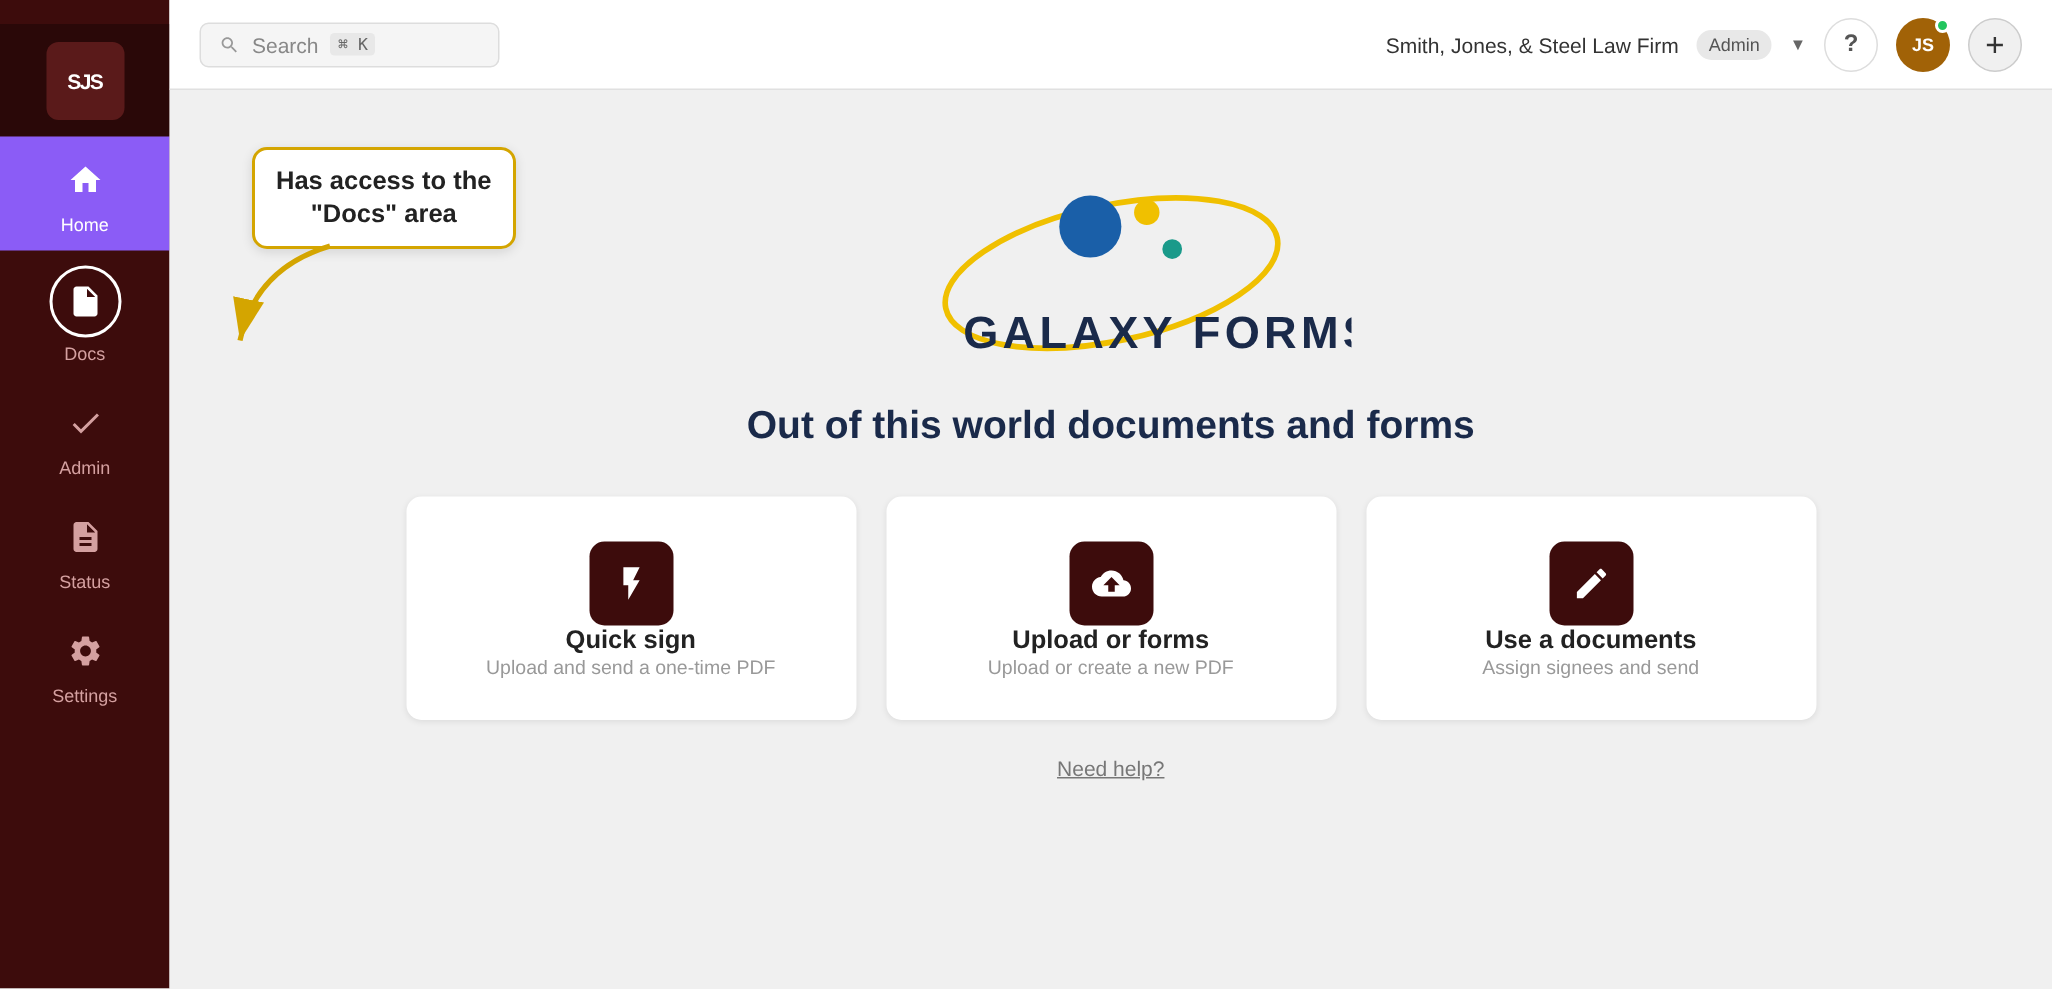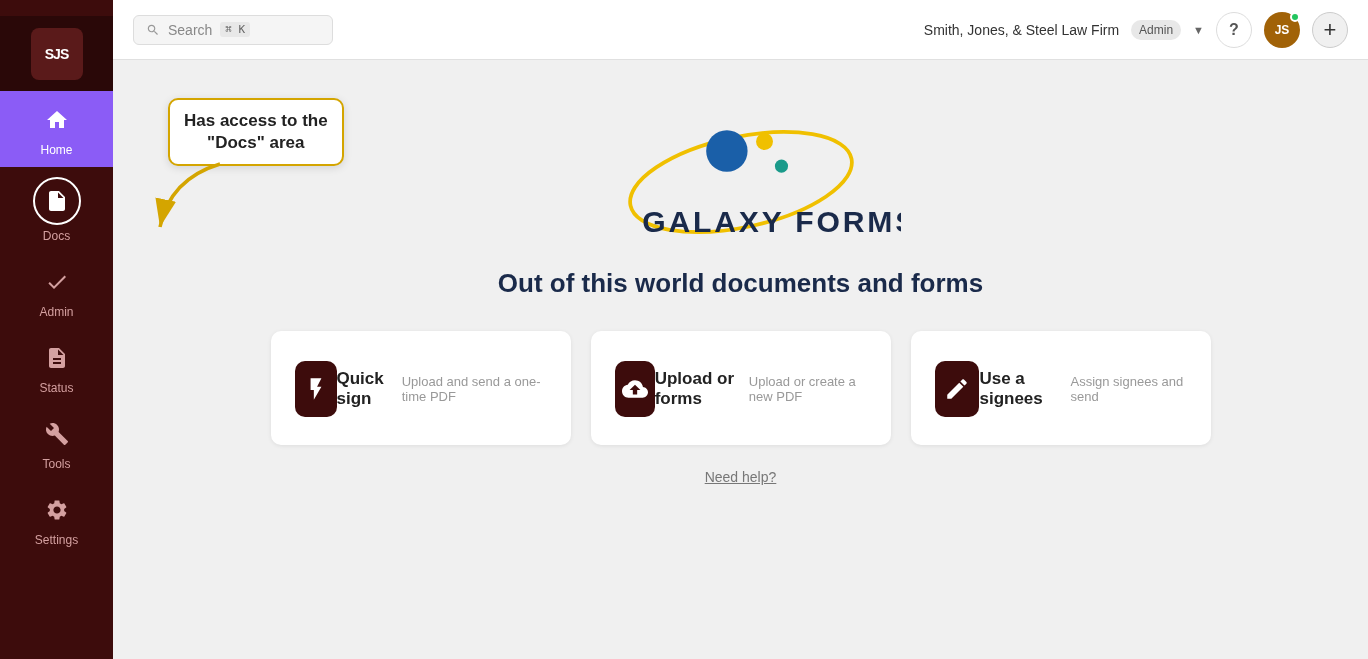--- a/index.html
+++ b/index.html
@@ -240,21 +240,21 @@
       width: 100%;
       max-width: 980px;
     }
     .action-card {
       background: white;
       border-radius: 10px;
       flex: 1;
       max-width: 300px;
       padding: 30px 24px 28px;
       display: flex;
-      flex-direction: row;
+      flex-direction: column;
       align-items: center;
       box-shadow: 0 1px 4px rgba(0,0,0,0.08);
       cursor: pointer;
       transition: box-shadow 0.15s;
     }
     .card-icon-box {
       width: 56px;
       height: 56px;
       background: #3d0c0c;
       border-radius: 10px;
@@ -328,28 +328,20 @@
 
   <div class="sidebar-item">
     <div class="icon-wrap">
       <svg viewBox="0 0 24 24" fill="#d4a0a0">
           <path d="M14 2H6c-1.1 0-2 .9-2 2v16c0 1.1.9 2 2 2h12c1.1 0 2-.9 2-2V8l-6-6zm2 16H8v-2h8v2zm0-4H8v-2h8v2zm-3-5V3.5L18.5 9H13z"></path>
         </svg>
     </div>
     <span>Status</span>
   </div>
 
-  <div class="sidebar-item">
-    <div class="icon-wrap">
-      <svg viewBox="0 0 24 24" fill="#d4a0a0">
-          <path d="M22.7 19l-9.1-9.1c.9-2.3.4-5-1.5-6.9-2-2-5-2.4-7.4-1.3L9 6 6 9 1.6 4.7C.4 7.1.9 10.1 2.9 12.1c1.9 1.9 4.6 2.4 6.9 1.5l9.1 9.1c.4.4 1 .4 1.4 0l2.3-2.3c.5-.4.5-1.1.1-1.4z"></path>
-        </svg>
-    </div>
-    <span>Tools</span>
-  </div>
 
   <div class="sidebar-item">
     <div class="icon-wrap">
       <svg viewBox="0 0 24 24" fill="#d4a0a0">
           <path d="M19.14,12.94c0.04-0.3,0.06-0.61,0.06-0.94c0-0.32-0.02-0.64-0.07-0.94l2.03-1.58c0.18-0.14,0.23-0.41,0.12-0.61 l-1.92-3.32c-0.12-0.22-0.37-0.29-0.59-0.22l-2.39,0.96c-0.5-0.38-1.03-0.7-1.62-0.94L14.4,2.81c-0.04-0.24-0.24-0.41-0.48-0.41 h-3.84c-0.24,0-0.43,0.17-0.47,0.41L9.25,5.35C8.66,5.59,8.12,5.92,7.63,6.29L5.24,5.33c-0.22-0.08-0.47,0-0.59,0.22L2.74,8.87 C2.62,9.08,2.66,9.34,2.86,9.48l2.03,1.58C4.84,11.36,4.8,11.69,4.8,12s0.02,0.64,0.07,0.94l-2.03,1.58 c-0.18,0.14-0.23,0.41-0.12,0.61l1.92,3.32c0.12,0.22,0.37,0.29,0.59,0.22l2.39-0.96c0.5,0.38,1.03,0.7,1.62,0.94l0.36,2.54 c0.05,0.24,0.24,0.41,0.48,0.41h3.84c0.24,0,0.44-0.17,0.47-0.41l0.36-2.54c0.59-0.24,1.13-0.56,1.62-0.94l2.39,0.96 c0.22,0.08,0.47,0,0.59-0.22l1.92-3.32c0.12-0.22,0.07-0.47-0.12-0.61L19.14,12.94z M12,15.6c-1.98,0-3.6-1.62-3.6-3.6 s1.62-3.6,3.6-3.6s3.6,1.62,3.6,3.6S13.98,15.6,12,15.6z"></path>
         </svg>
     </div>
     <span>Settings</span>
   </div>
 </nav>
@@ -436,21 +428,21 @@
         <div class="card-title">Upload or forms</div>
         <div class="card-subtitle">Upload or create a new PDF</div>
       </div>
 
       <div class="action-card">
         <div class="card-icon-box">
           <svg width="26" height="26" viewBox="0 0 24 24" fill="white">
               <path d="M3 17.25V21h3.75L17.81 9.94l-3.75-3.75L3 17.25zM20.71 7.04c.39-.39.39-1.02 0-1.41l-2.34-2.34c-.39-.39-1.02-.39-1.41 0l-1.83 1.83 3.75 3.75 1.83-1.83z"></path>
             </svg>
         </div>
-        <div class="card-title">Use a signees</div>
+        <div class="card-title">Use a documents</div>
         <div class="card-subtitle">Assign signees and send</div>
       </div>
 
     </div>
 
     <div class="need-help">Need help?</div>
 
   </div>
 </div>
 

